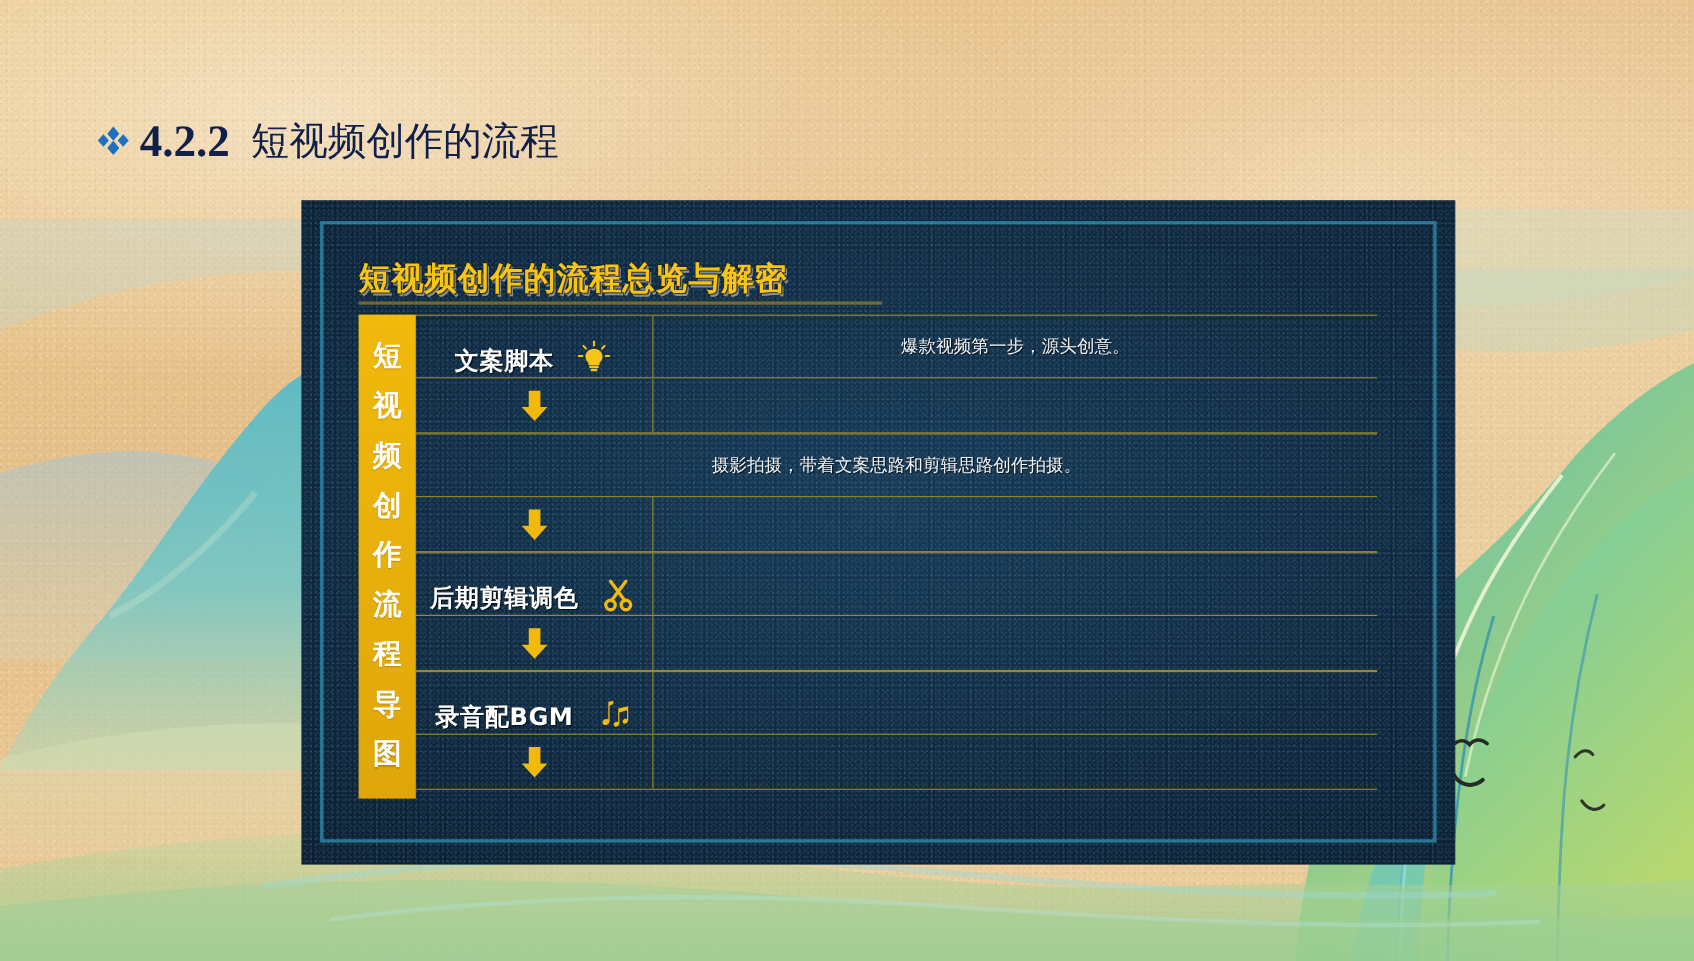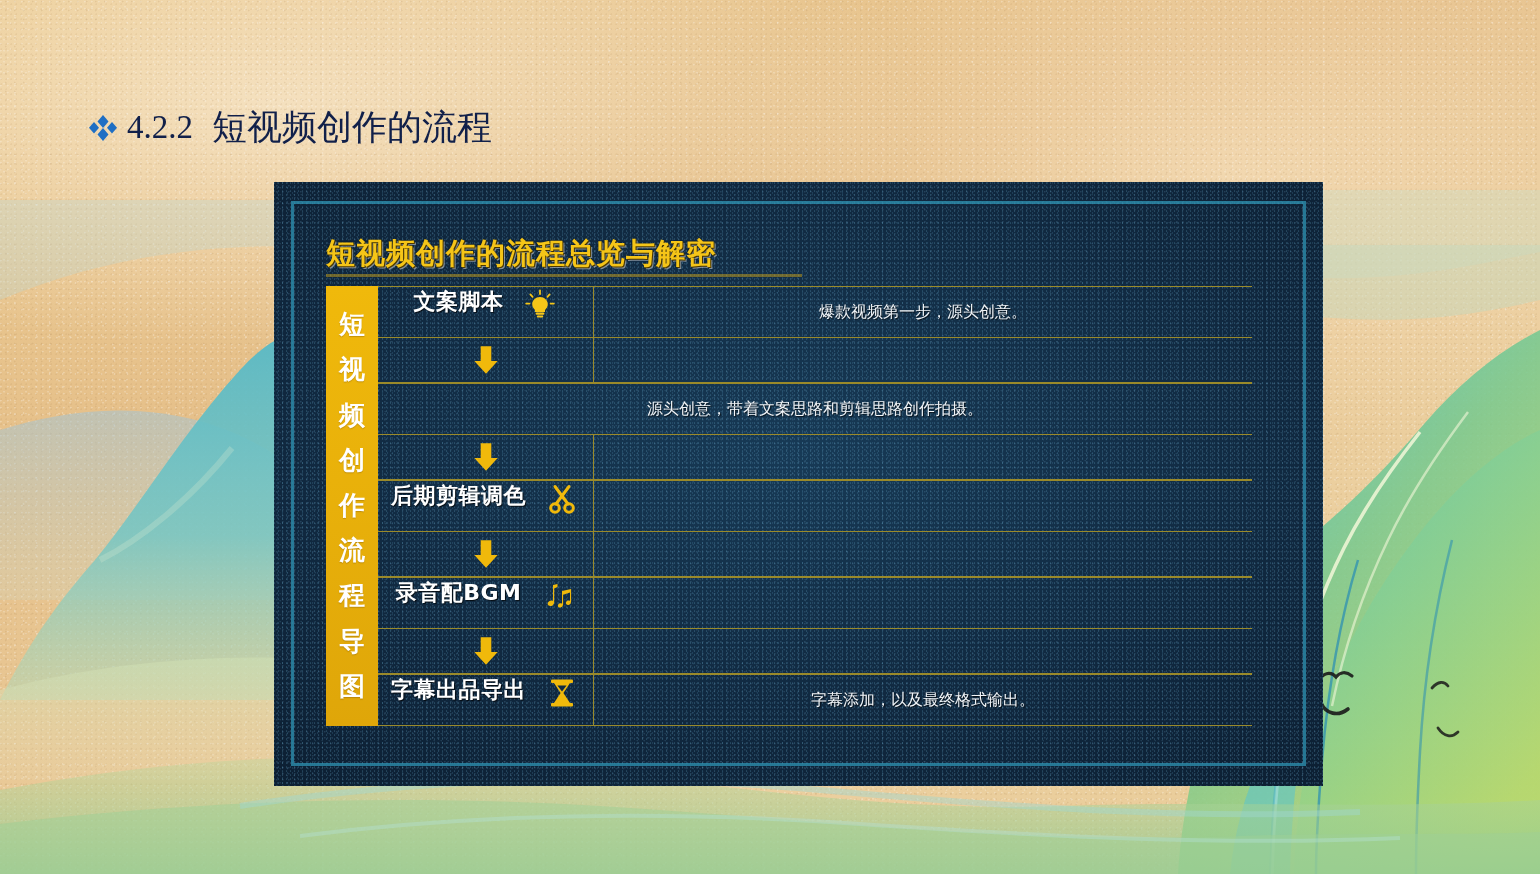--- a/index.html
+++ b/index.html
@@ -41,21 +41,21 @@
 
   
   #title-row {
     position: absolute;
     left: 88px; top: 104px;
     display: flex; align-items: center; gap: 9px;
   }
   #diamond-icon { display: block; width: 30px; height: 30px; }
   #title-num {
     font-family: "Liberation Serif", "DejaVu Serif", serif;
-    font-weight: normal; font-size: 33px; color: #11204a;
+    font-weight: bold; font-size: 41px; color: #11204a;
     letter-spacing: 0px;
   }
   #title-text {
     font-family: "DejaVu Serif", "Liberation Serif", serif;
     font-size: 35px; color: #11204a; margin-left: 10px;
   }
 
   
   #panel {
     position: absolute;
@@ -145,21 +145,21 @@
     border-bottom: 1px solid #9a8a2a;
     border-top: 1px solid #9a8a2a;
   }
   .row.step { height: 58px; }
   .row.arrow { height: 50px; border-top: none; }
 
   .cell-label {
     width: 216px;
     flex: 0 0 216px;
     border-right: 1px solid #9a8a2a;
-    display: flex; align-items: flex-start;
+    display: flex; align-items: flex-end;
     justify-content: center;
     gap: 18px;
     padding: 0 6px;
   }
   .label-text {
     font-family: "DejaVu Sans", sans-serif;
     font-weight: bold;
     font-size: 22px;
     color: #ffffff;
     white-space: nowrap;
@@ -346,21 +346,21 @@
           <div class="arrow-holder">
             <svg class="arrow-glyph" viewBox="0 0 32 32">
               <path d="M11 3 L21 3 L21 17 L27 17 L16 29 L5 17 L11 17 Z" fill="#f0b90b"></path>
             </svg>
           </div>
           <div class="arrow-rest"></div>
         </div>
 
         <div class="row step">
           <div class="cell-desc">
-            <span class="desc-text">源头创意，带着文案思路和剪辑思路创作拍摄。</span>
+            <span class="desc-text">摄影拍摄，带着文案思路和剪辑思路创作拍摄。</span>
           </div>
         </div>
 
         <div class="row arrow">
           <div class="arrow-holder">
             <svg class="arrow-glyph" viewBox="0 0 32 32">
               <path d="M11 3 L21 3 L21 17 L27 17 L16 29 L5 17 L11 17 Z" fill="#f0b90b"></path>
             </svg>
           </div>
           <div class="arrow-rest"></div>
@@ -405,33 +405,17 @@
 
         <div class="row arrow">
           <div class="arrow-holder">
             <svg class="arrow-glyph" viewBox="0 0 32 32">
               <path d="M11 3 L21 3 L21 17 L27 17 L16 29 L5 17 L11 17 Z" fill="#f0b90b"></path>
             </svg>
           </div>
           <div class="arrow-rest"></div>
         </div>
 
-        <div class="row step">
-          <div class="cell-label">
-            <span class="label-text">字幕出品导出</span>
-            <span class="label-icon">
-              <svg viewBox="0 0 28 32" width="28" height="32">
-                <rect x="3" y="2.5" width="22" height="3.4" rx="1" fill="#f0b90b"></rect>
-                <rect x="3" y="26.1" width="22" height="3.4" rx="1" fill="#f0b90b"></rect>
-                <path d="M6 5.9 L22 5.9 L15.4 16 L22 26.1 L6 26.1 L12.6 16 Z" fill="#f0b90b"></path>
-                <path d="M9.4 8.6 L18.6 8.6 L14 14.6 Z" fill="#0f2a42"></path>
-              </svg>
-            </span>
-          </div>
-          <div class="cell-desc">
-            <span class="desc-text">字幕添加，以及最终格式输出。</span>
-          </div>
-        </div>
 
       </div>
     </div>
   </div>
 </div>
 
 </body></html>

